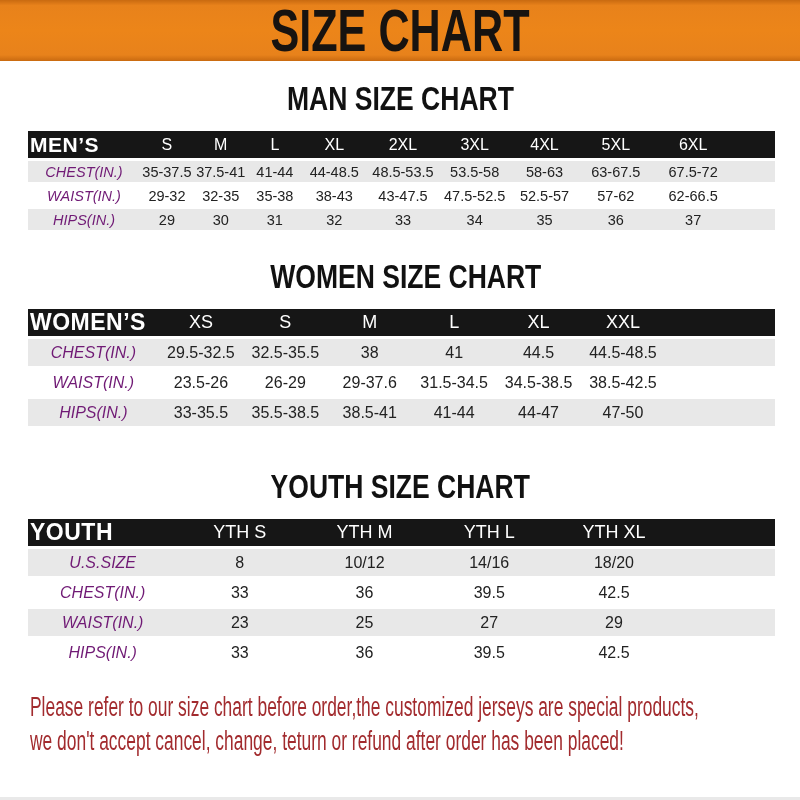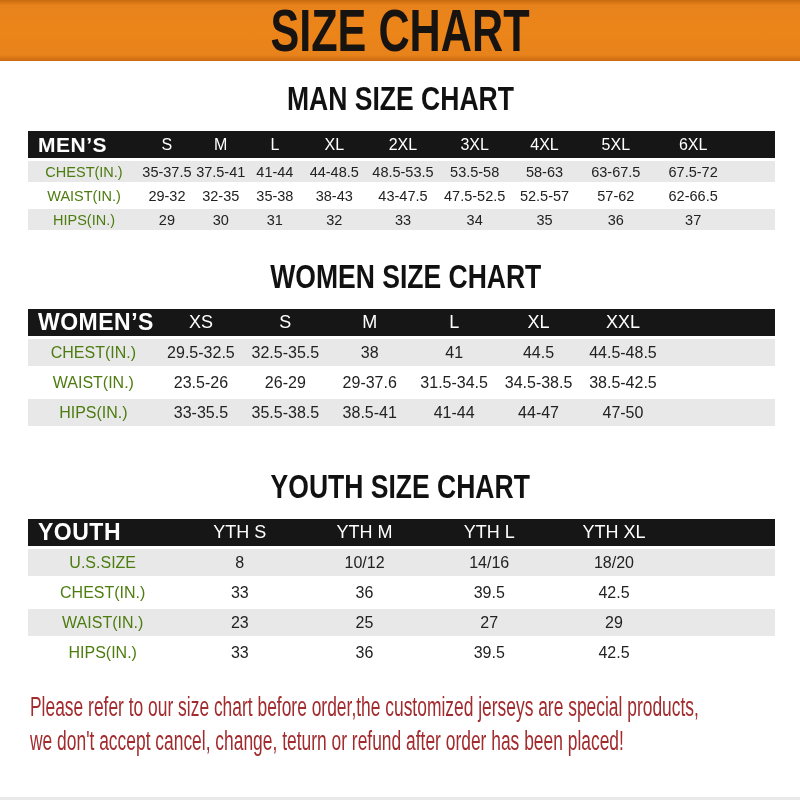--- a/index.html
+++ b/index.html
@@ -52,32 +52,32 @@
   }
   .size-table thead th {
     background:#161616;
     color:#ffffff;
     font-weight:400;
     text-align:center;
     border-bottom:3px solid #ffffff;
   }
   .size-table thead th.corner {
     text-align:left;
-    padding-left:10px;
+    padding-left:2px;
     font-weight:700;
     letter-spacing:0.5px;
   }
   .size-table td {
     text-align:center;
     color:#222222;
     border-bottom:3px solid #ffffff;
   }
   .size-table tr.gray td { background:#e8e8e8; }
   .size-table tr.white td { background:#ffffff; }
-  .size-table td.rowlabel { color:#4d7c0f; }
+  .size-table td.rowlabel { color:#701a75;font-style:italic; }
 
   
   .men thead th { height:30px; font-size:16px; }
   .men thead th.corner { font-size:21px; }
   .men td { height:24px; font-size:14.5px; }
 
   
   .women thead th, .youth thead th { height:26px; font-size:18px; }
   .women thead th.corner, .youth thead th.corner { font-size:23px; }
   .women td, .youth td { height:30px; font-size:16px; }

